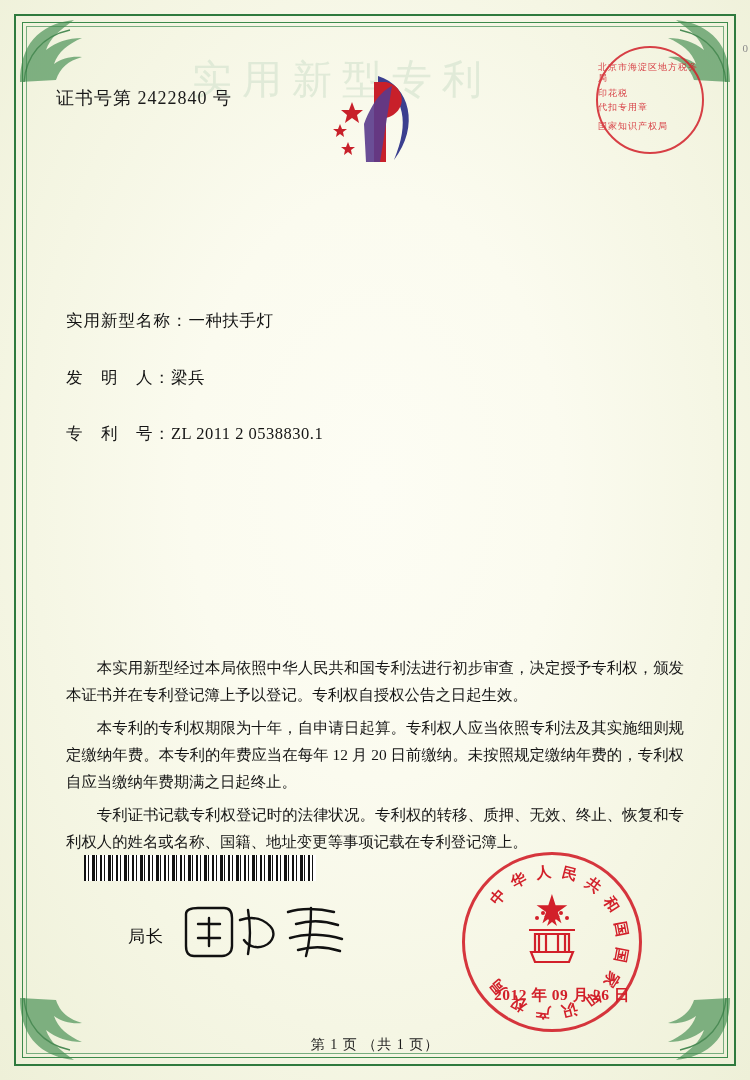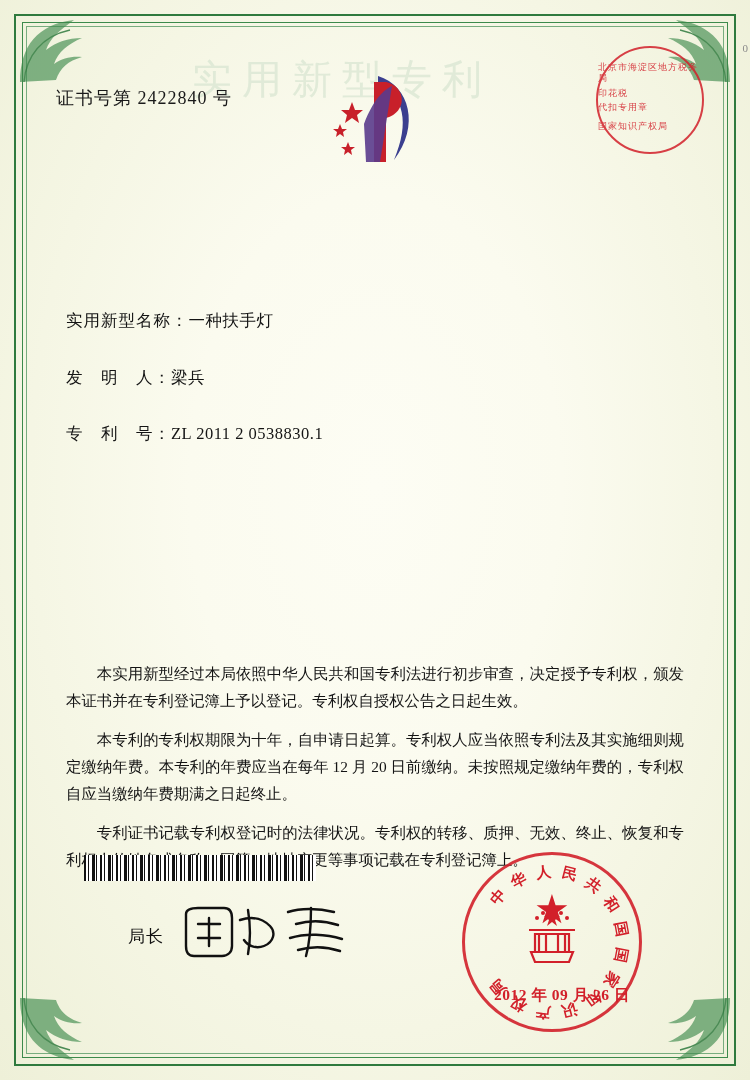--- a/index.html
+++ b/index.html
@@ -157,21 +157,21 @@
     left: 66px;
     top: 648px;
     width: 618px;
   }
   .para {
     font-size: 15.4px;
     line-height: 27px;
     color: #141414;
     text-indent: 2em;
     text-align: justify;
-    margin: 12px 0 2px 0;
+    margin: 6px 0 2px 0;
   }
 
   
   .barcode {
     position: absolute;
     left: 84px;
     top: 855px;
     width: 232px;
     height: 26px;
     background: repeating-linear-gradient(
@@ -421,14 +421,15 @@
         <span style="transform: rotate(53.8462deg) translate(72px) rotate(90deg) translate(-0.5em, -0.5em);">知</span>
         <span style="transform: rotate(75.3846deg) translate(72px) rotate(90deg) translate(-0.5em, -0.5em);">识</span>
         <span style="transform: rotate(96.9231deg) translate(72px) rotate(90deg) translate(-0.5em, -0.5em);">产</span>
         <span style="transform: rotate(118.462deg) translate(72px) rotate(90deg) translate(-0.5em, -0.5em);">权</span>
         <span style="transform: rotate(140deg) translate(72px) rotate(90deg) translate(-0.5em, -0.5em);">局</span>
       </div>
   </div>
 
   <div class="seal-date">2012 年 09 月 26 日</div>
 
+  <div class="footer">第 1 页 （共 1 页）</div>
 
 </div>
 
 </body></html>

